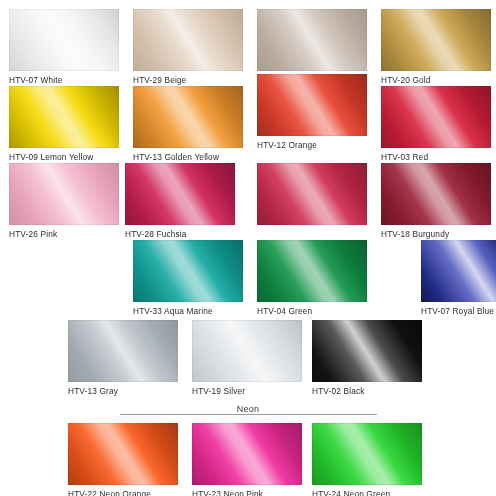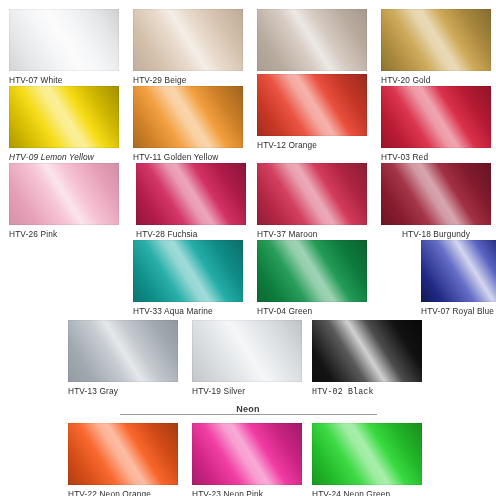--- a/index.html
+++ b/index.html
@@ -71,21 +71,20 @@
 
   .section-head{
     position:absolute;
     left:0;right:0;
     text-align:center;
   }
   .section-head .section-title{
     font-size:9px;
     color:#3a3a3a;
     letter-spacing:0.2px;
-    font-weight:bold;
   }
   .divider{
     position:absolute;
     height:1px;
     background:#9a9a9a;
   }
 </style>
 </head>
 <body>
 
@@ -115,35 +114,35 @@
       <div class="label">HTV-30 Camel</div>
     </div>
     <div class="swatch-cell" style="left: 381px; top: 9px;">
       <div class="chip" style="width: 110px; height: 62px;">
         <div class="sheen" style="background: rgb(201, 162, 74);"></div>
         <div class="gloss"></div>
         <div class="edge"></div>
       </div>
       <div class="label">HTV-20 Gold</div>
     </div>
-    <div class="swatch-cell" style="left: 9px; top: 86px; font-style: italic;">
+    <div class="swatch-cell" style="left: 9px; top: 86px;">
       <div class="chip" style="width: 110px; height: 62px;">
         <div class="sheen" style="background: rgb(245, 216, 0);"></div>
         <div class="gloss"></div>
         <div class="edge"></div>
       </div>
       <div class="label">HTV-09 Lemon Yellow</div>
     </div>
     <div class="swatch-cell" style="left: 133px; top: 86px;">
       <div class="chip" style="width: 110px; height: 62px;">
         <div class="sheen" style="background: rgb(242, 150, 46);"></div>
         <div class="gloss"></div>
         <div class="edge"></div>
       </div>
-      <div class="label">HTV-11 Golden Yellow</div>
+      <div class="label">HTV-13 Golden Yellow</div>
     </div>
     <div class="swatch-cell" style="left: 257px; top: 74px;">
       <div class="chip" style="width: 110px; height: 62px;">
         <div class="sheen" style="background: rgb(232, 64, 44);"></div>
         <div class="gloss"></div>
         <div class="edge"></div>
       </div>
       <div class="label">HTV-12 Orange</div>
     </div>
     <div class="swatch-cell" style="left: 381px; top: 86px;">
@@ -155,37 +154,36 @@
       <div class="label">HTV-03 Red</div>
     </div>
     <div class="swatch-cell" style="left: 9px; top: 163px;">
       <div class="chip pale" style="width: 110px; height: 62px;">
         <div class="sheen" style="background: rgb(242, 168, 192);"></div>
         <div class="gloss"></div>
         <div class="edge"></div>
       </div>
       <div class="label">HTV-26 Pink</div>
     </div>
-    <div class="swatch-cell" style="left: 136px; top: 163px;">
+    <div class="swatch-cell" style="left: 125px; top: 163px;">
       <div class="chip" style="width: 110px; height: 62px;">
         <div class="sheen" style="background: rgb(207, 32, 87);"></div>
         <div class="gloss"></div>
         <div class="edge"></div>
       </div>
       <div class="label">HTV-28 Fuchsia</div>
     </div>
     <div class="swatch-cell" style="left: 257px; top: 163px;">
       <div class="chip" style="width: 110px; height: 62px;">
         <div class="sheen" style="background: rgb(207, 43, 78);"></div>
         <div class="gloss"></div>
         <div class="edge"></div>
       </div>
-      <div class="label">HTV-37 Maroon</div>
-    </div>
-    <div class="swatch-cell" style="left: 381px; top: 163px; text-align: center;">
+    </div>
+    <div class="swatch-cell" style="left: 381px; top: 163px;">
       <div class="chip" style="width: 110px; height: 62px;">
         <div class="sheen" style="background: rgb(155, 31, 53);"></div>
         <div class="gloss"></div>
         <div class="edge"></div>
       </div>
       <div class="label">HTV-18 Burgundy</div>
     </div>
     <div class="swatch-cell" style="left: 133px; top: 240px;">
       <div class="chip" style="width: 110px; height: 62px;">
         <div class="sheen" style="background: rgb(18, 166, 160);"></div>
@@ -219,21 +217,21 @@
       <div class="label">HTV-13 Gray</div>
     </div>
     <div class="swatch-cell" style="left: 192px; top: 320px;">
       <div class="chip pale" style="width: 110px; height: 62px;">
         <div class="sheen" style="background: rgb(223, 227, 231);"></div>
         <div class="gloss"></div>
         <div class="edge"></div>
       </div>
       <div class="label">HTV-19 Silver</div>
     </div>
-    <div class="swatch-cell" style="left: 312px; top: 320px; font-family: Liberation Mono, monospace;">
+    <div class="swatch-cell" style="left: 312px; top: 320px;">
       <div class="chip dark" style="width: 110px; height: 62px;">
         <div class="sheen" style="background: rgb(26, 26, 26);"></div>
         <div class="gloss"></div>
         <div class="edge"></div>
       </div>
       <div class="label">HTV-02 Black</div>
     </div>
     <div class="section-head" style="top: 398px;"><span class="section-title">Neon</span></div>
     <div class="divider" style="left: 120px; top: 414px; width: 257px;"></div>
     <div class="swatch-cell" style="left: 68px; top: 423px;">

